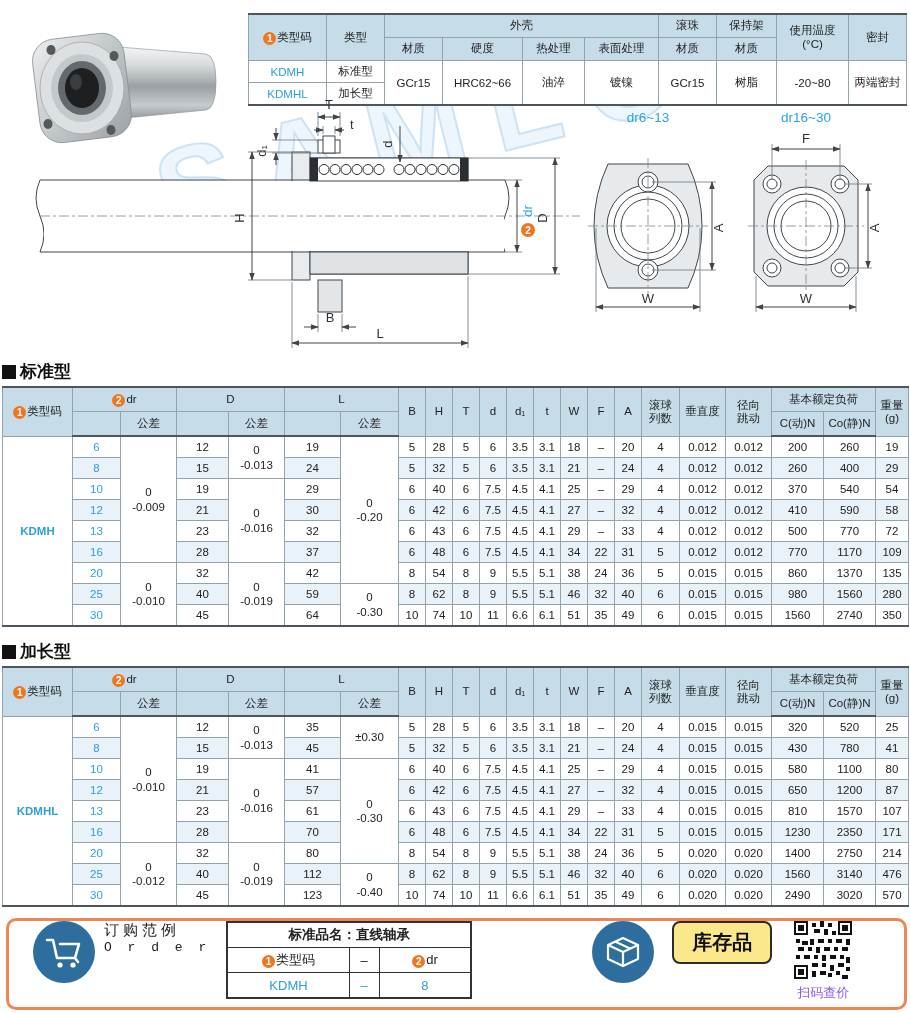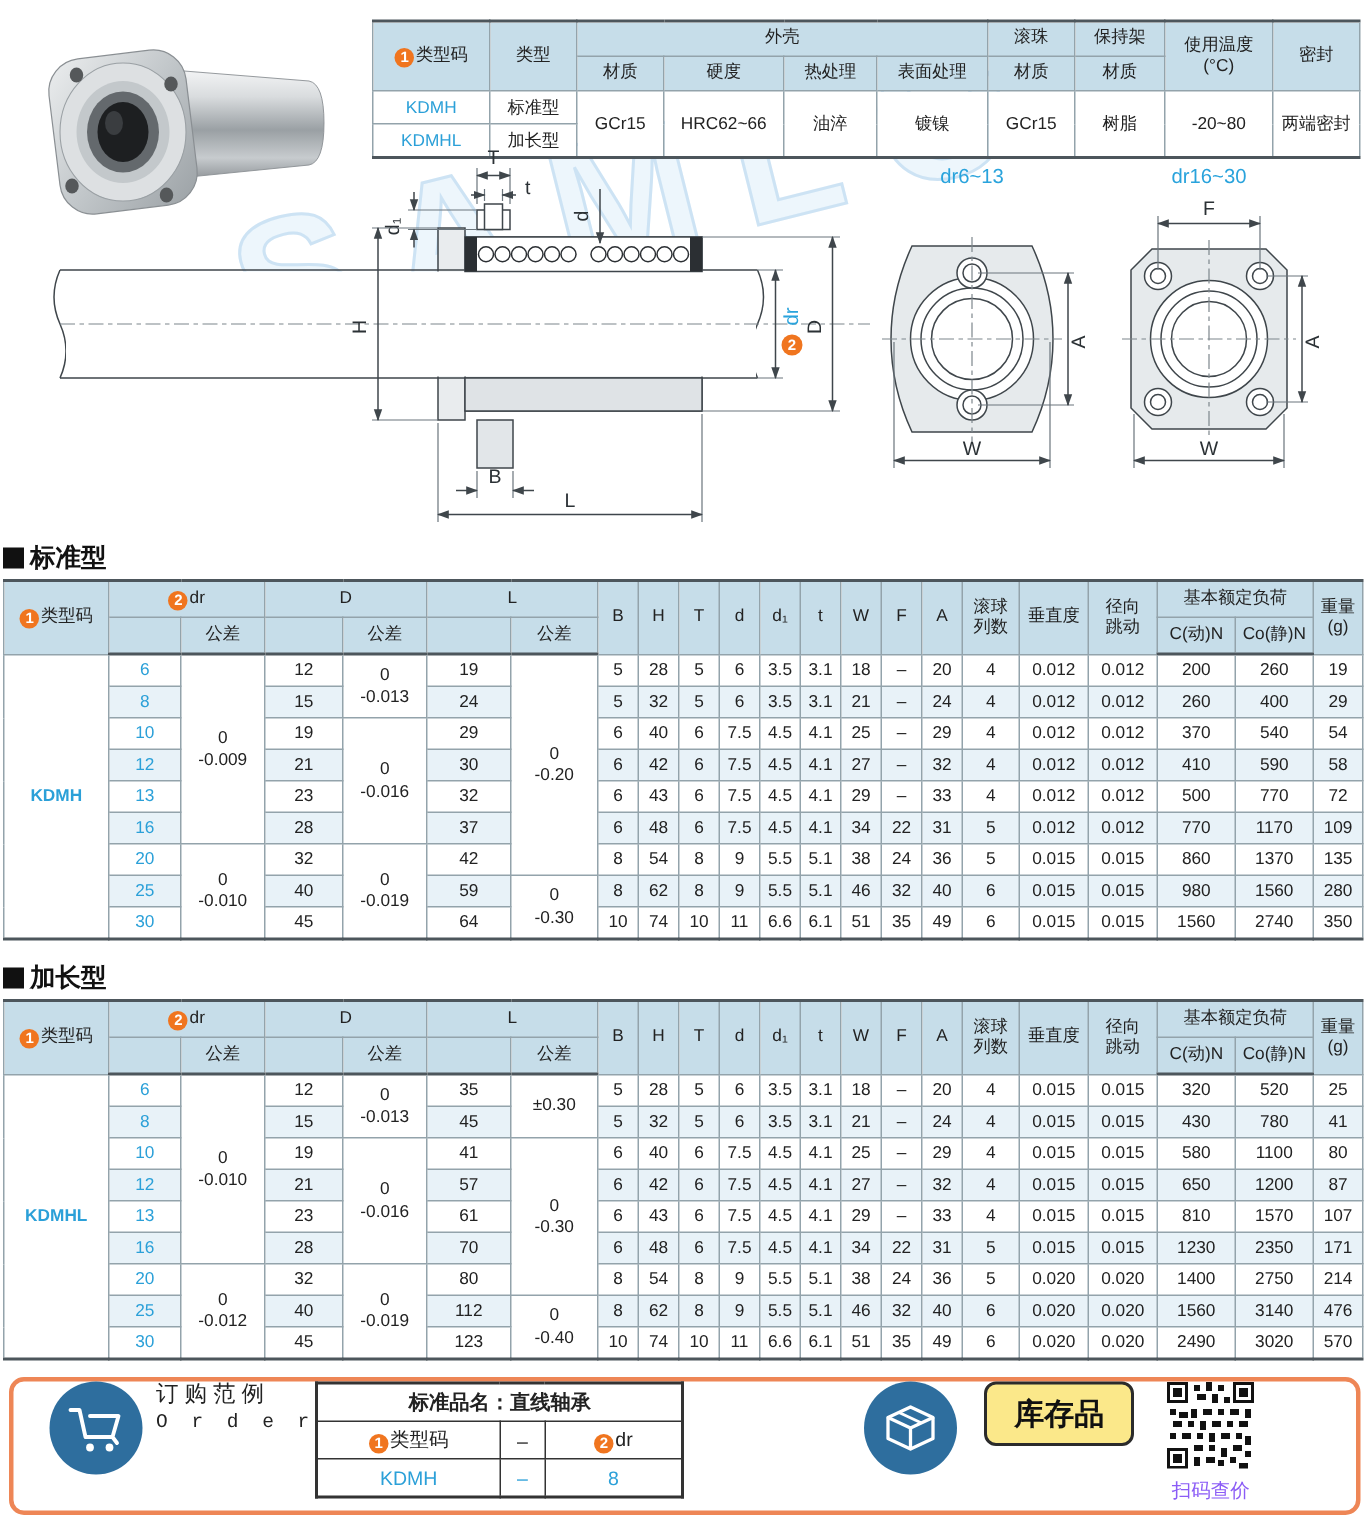--- a/index.html
+++ b/index.html
@@ -54,21 +54,21 @@
   .big td.codecell{font-weight:700;}
 
   
   #bottom{position:absolute;left:6px;top:918px;width:895px;height:86px;
       border:3px solid #ee8656;border-radius:10px;display:flex;align-items:flex-start;z-index:2;}
   .icon-circle{width:62px;height:62px;border-radius:50%;background:#2e6e9e;
       display:flex;align-items:center;justify-content:center;flex:0 0 auto;}
   .ic-label{margin-left:9px;line-height:1.25;}
   .ic-label .cn{font-size:15px;letter-spacing:4px;color:#222;}
   .ic-label .en{font-size:13px;letter-spacing:4px;color:#222;font-family:"Liberation Mono","DejaVu Sans Mono",monospace;}
-  #order-table{font-size:13px;border:2px solid #333;}
+  #order-table{margin-left:16px;font-size:13px;border:2px solid #333;}
   #order-table th{background:#fff;border:1px solid #333;font-weight:700;height:24px;font-size:13.5px;}
   #order-table td{border:1px solid #333;height:24px;background:#fff;}
   #stock-badge{margin-left:18px;background:#fbe88a;border:2px solid #2b2b2b;border-radius:8px;
       padding:6px 18px;font-size:20px;font-weight:700;color:#111;}
   #qr-wrap{margin-left:22px;text-align:center;}
   #qr-caption{font-size:13px;margin-top:1px;color:#8b5cf6;}
 </style>
 </head>
 <body>
 

